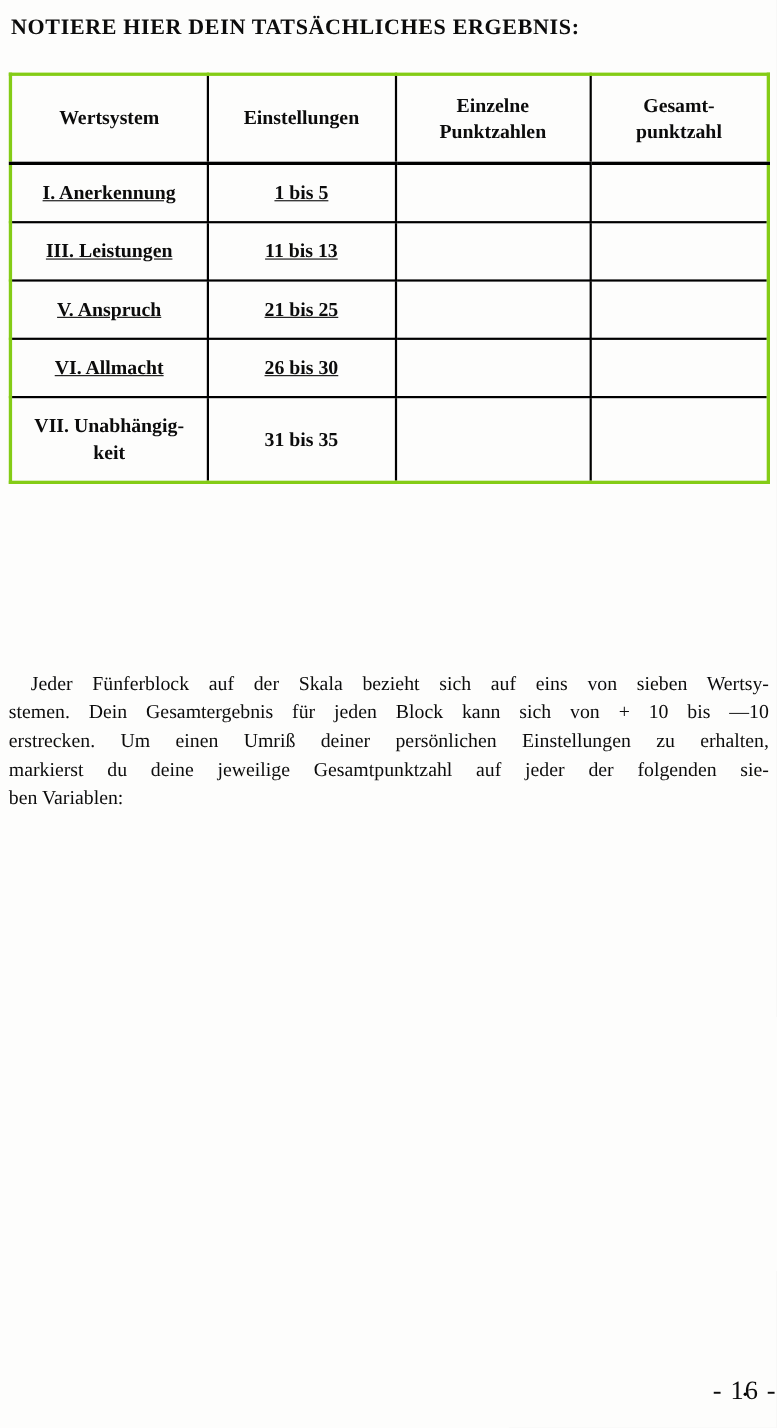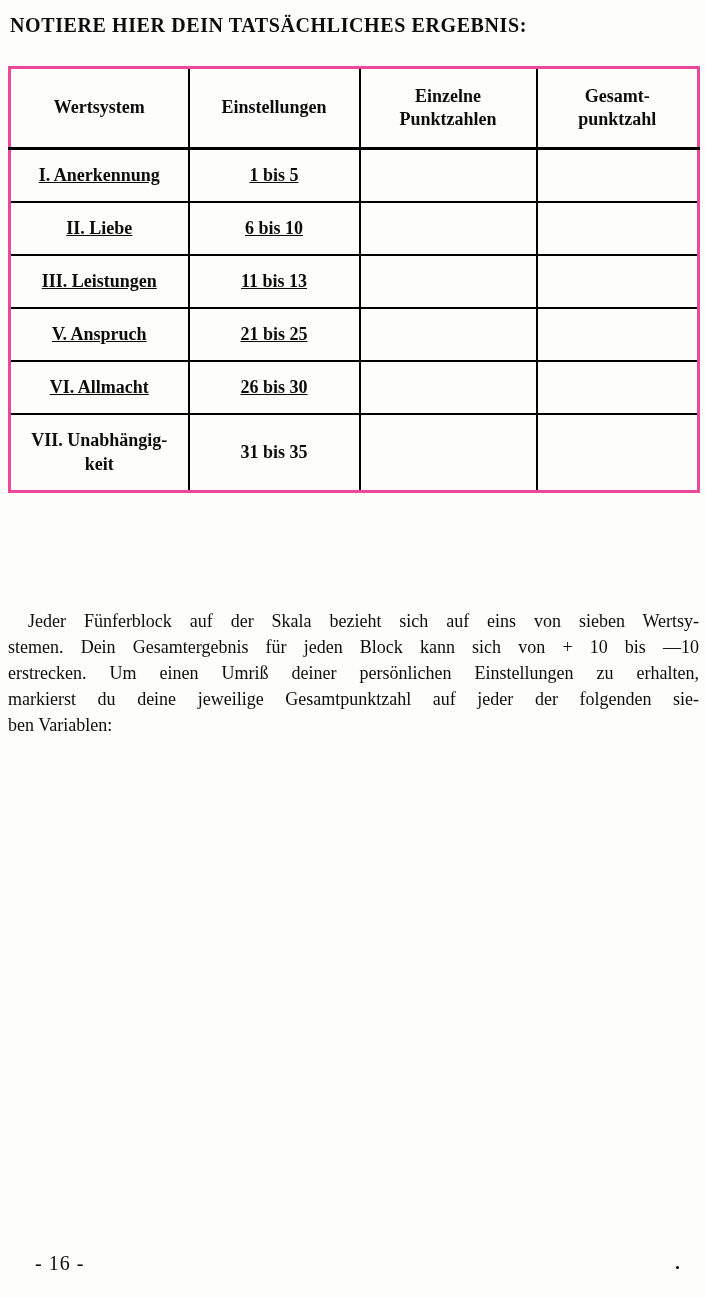--- a/index.html
+++ b/index.html
@@ -25,21 +25,21 @@
     white-space: nowrap;
   }
 
   table.results {
     position: absolute;
     left: 8px;
     top: 66px;
     width: 689px;
     border-collapse: collapse;
     table-layout: fixed;
-    border: 3px solid #ec4899;
+    border: 3px solid #84cc16;
   }
   table.results th,
   table.results td {
     border: 2px solid #000;
     padding: 2px 4px;
     text-align: center;
     vertical-align: middle;
     font-size: 18px;
     font-weight: bold;
     line-height: 1.3;
@@ -67,22 +67,22 @@
     white-space: normal;
   }
   .body-paragraph .line.first { text-indent: 20px; }
   .body-paragraph .line.last  { text-align-last: left; }
 
   .page-number {
     position: absolute;
     left: 0;
     right: 0;
     top: 1252px;
-    text-align: left;
-    font-size: 20px;
+    text-align: right;
+    font-size: 24px;
     letter-spacing: 1px;
     padding-left: 35px;
   }
 
   .scan-dot {
     position: absolute;
     left: 676px;
     top: 1266px;
     width: 3px;
     height: 3px;
@@ -115,26 +115,20 @@
       </tr>
     </thead>
     <tbody>
       <tr class="row-short">
         <td>I. Anerkennung</td>
         <td>1 bis  5</td>
         <td></td>
         <td></td>
       </tr>
       <tr class="row-short">
-        <td>II. Liebe</td>
-        <td>6 bis 10</td>
-        <td></td>
-        <td></td>
-      </tr>
-      <tr class="row-short">
         <td>III. Leistungen</td>
         <td>11 bis 13</td>
         <td></td>
         <td></td>
       </tr>
       <tr class="row-short">
         <td>V. Anspruch</td>
         <td>21 bis 25</td>
         <td></td>
         <td></td>

